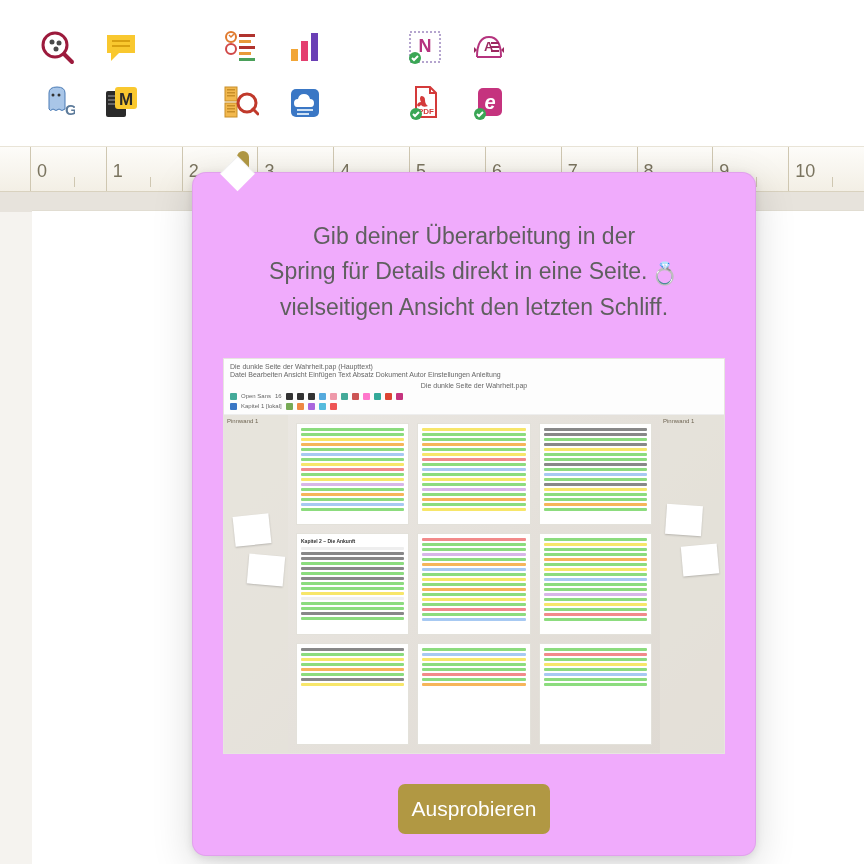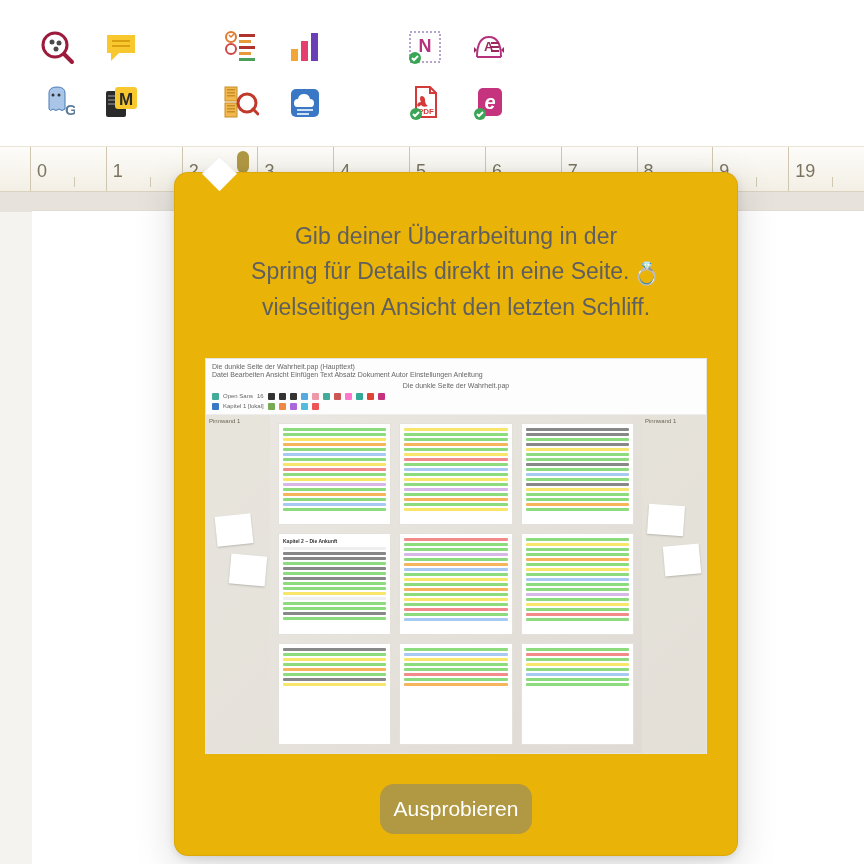--- a/index.html
+++ b/index.html
@@ -93,25 +93,25 @@
     right: 0;
     top: 210px;
     bottom: 0;
     background: #ffffff;
     border-top: 1px solid #e1ddd2;
   }
 
   
   .popover {
     position: absolute;
-    left: 174px;
+    left: 192px;
     top: 172px;
     width: 564px;
     height: 684px;
-    background: #eab308;
+    background: #f0abfc;
     border-radius: 14px;
     box-shadow: 0 12px 40px rgba(0,0,0,0.15), 0 2px 8px rgba(0,0,0,0.1);
     border: 1px solid rgba(0,0,0,0.06);
   }
   .popover::before {
     content: "";
     position: absolute;
     left: 32px;
     top: -12px;
     width: 24px;
@@ -207,21 +207,21 @@
   .mp-title { font-size: 5px; font-weight: bold; color: #333; margin-bottom: 3px; }
 
   .try-btn {
     display: block;
     margin: 30px auto 0 auto;
     background: #b19843;
     color: #ffffff;
     font-size: 21px;
     font-weight: 400;
     border: none;
-    border-radius: 14px;
+    border-radius: 7px;
     padding: 13px 14px;
     cursor: pointer;
   }
 
 </style>
 </head>
 <body>
 
 <div class="toolbar">
   <div class="toolbar-row">
@@ -374,21 +374,21 @@
     <div class="ruler-seg">
         <span class="num">7</span>
       </div>
     <div class="ruler-seg">
         <span class="num">8</span>
       </div>
     <div class="ruler-seg">
         <span class="num">9</span>
       </div>
     <div class="ruler-seg">
-        <span class="num">19</span>
+        <span class="num">10</span>
       </div>
   </div>
   <div class="ruler-marker"></div>
 </div>
 
 <div class="doc-bg"></div>
 <div class="doc-surface"></div>
 
 <div class="popover">
   <div class="popover-text">

